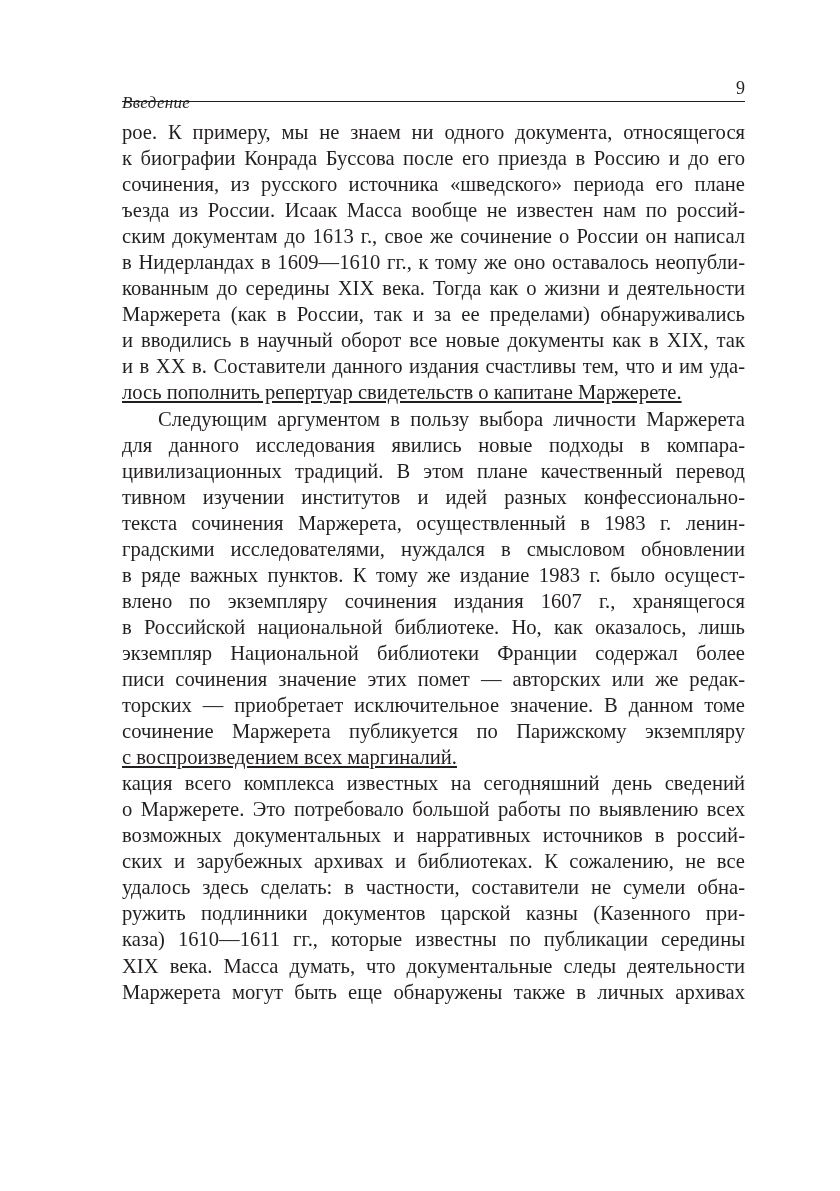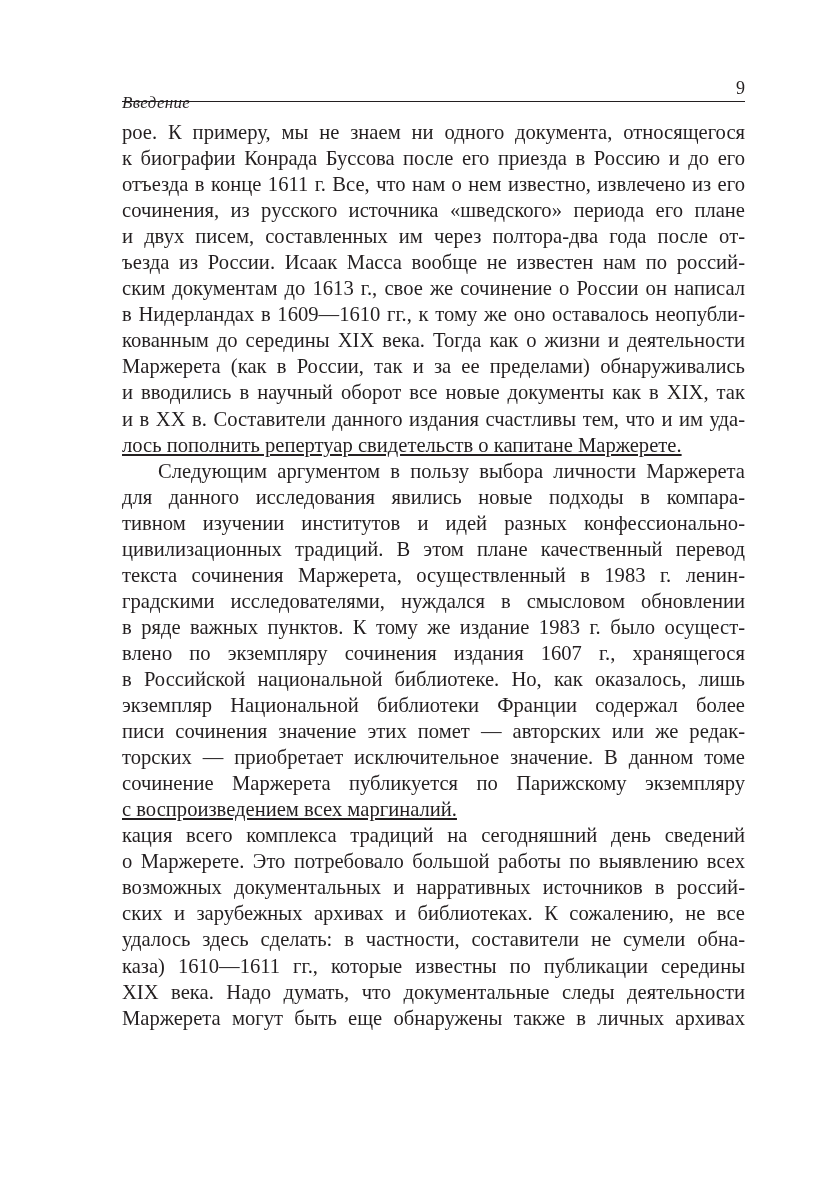--- a/index.html
+++ b/index.html
@@ -75,46 +75,45 @@
 
 <div class="running-head">
   <span class="title">Введение</span>
   <span class="folio">9</span>
 </div>
 <div class="rule"></div>
 
 <div class="body-text">
   <span class="line">рое. К примеру, мы не знаем ни одного документа, относящегося</span>
   <span class="line">к биографии Конрада Буссова после его приезда в Россию и до его</span>
-  <span class="line">отъезда в конце 1611 г. Все, что нам о нем известно, извлечено из его</span>
   <span class="line">сочинения, из русского источника «шведского» периода его плане</span>
-  <span class="line">и двух писем, составленных им через полтора-два года после от-</span>
   <span class="line">ъезда из России. Исаак Масса вообще не известен нам по россий-</span>
   <span class="line">ским документам до 1613 г., свое же сочинение о России он написал</span>
   <span class="line">в Нидерландах в 1609—1610 гг., к тому же оно оставалось неопубли-</span>
   <span class="line">кованным до середины XIX века. Тогда как о жизни и деятельности</span>
   <span class="line">Маржерета (как в России, так и за ее пределами) обнаруживались</span>
   <span class="line">и вводились в научный оборот все новые документы как в XIX, так</span>
   <span class="line">и в XX в. Составители данного издания счастливы тем, что и им уда-</span>
   <span class="line last">лось пополнить репертуар свидетельств о капитане Маржерете.</span>
   <span class="line indent">Следующим аргументом в пользу выбора личности Маржерета</span>
   <span class="line">для данного исследования явились новые подходы в компара-</span>
+  <span class="line">цивилизационных традиций. В этом плане качественный перевод</span>
   <span class="line">тивном изучении институтов и идей разных конфессионально-</span>
-  <span class="line">цивилизационных традиций. В этом плане качественный перевод</span>
   <span class="line">текста сочинения Маржерета, осуществленный в 1983 г. ленин-</span>
   <span class="line">градскими исследователями, нуждался в смысловом обновлении</span>
   <span class="line">в ряде важных пунктов. К тому же издание 1983 г. было осущест-</span>
   <span class="line">влено по экземпляру сочинения издания 1607 г., хранящегося</span>
   <span class="line">в Российской национальной библиотеке. Но, как оказалось, лишь</span>
   <span class="line">экземпляр Национальной библиотеки Франции содержал более</span>
   <span class="line">писи сочинения значение этих помет — авторских или же редак-</span>
   <span class="line">торских — приобретает исключительное значение. В данном томе</span>
   <span class="line">сочинение Маржерета публикуется по Парижскому экземпляру</span>
   <span class="line last">с воспроизведением всех маргиналий.</span>
-  <span class="line">кация всего комплекса традиций на сегодняшний день сведений</span>
+  <span class="line">кация всего комплекса известных на сегодняшний день сведений</span>
   <span class="line">о Маржерете. Это потребовало большой работы по выявлению всех</span>
   <span class="line">возможных документальных и нарративных источников в россий-</span>
   <span class="line">ских и зарубежных архивах и библиотеках. К сожалению, не все</span>
   <span class="line">удалось здесь сделать: в частности, составители не сумели обна-</span>
+  <span class="line">ружить подлинники документов царской казны (Казенного при-</span>
   <span class="line">каза) 1610—1611 гг., которые известны по публикации середины</span>
-  <span class="line">XIX века. Надо думать, что документальные следы деятельности</span>
+  <span class="line">XIX века. Масса думать, что документальные следы деятельности</span>
   <span class="line">Маржерета могут быть еще обнаружены также в личных архивах</span>
 </div>
 
 </body></html>

